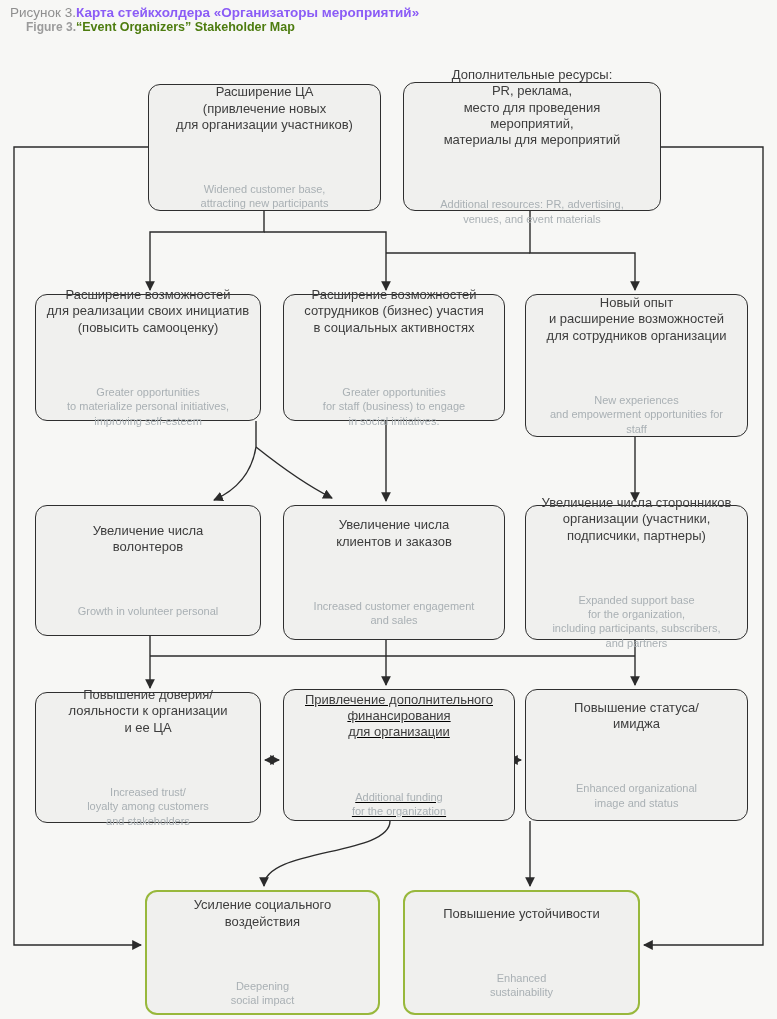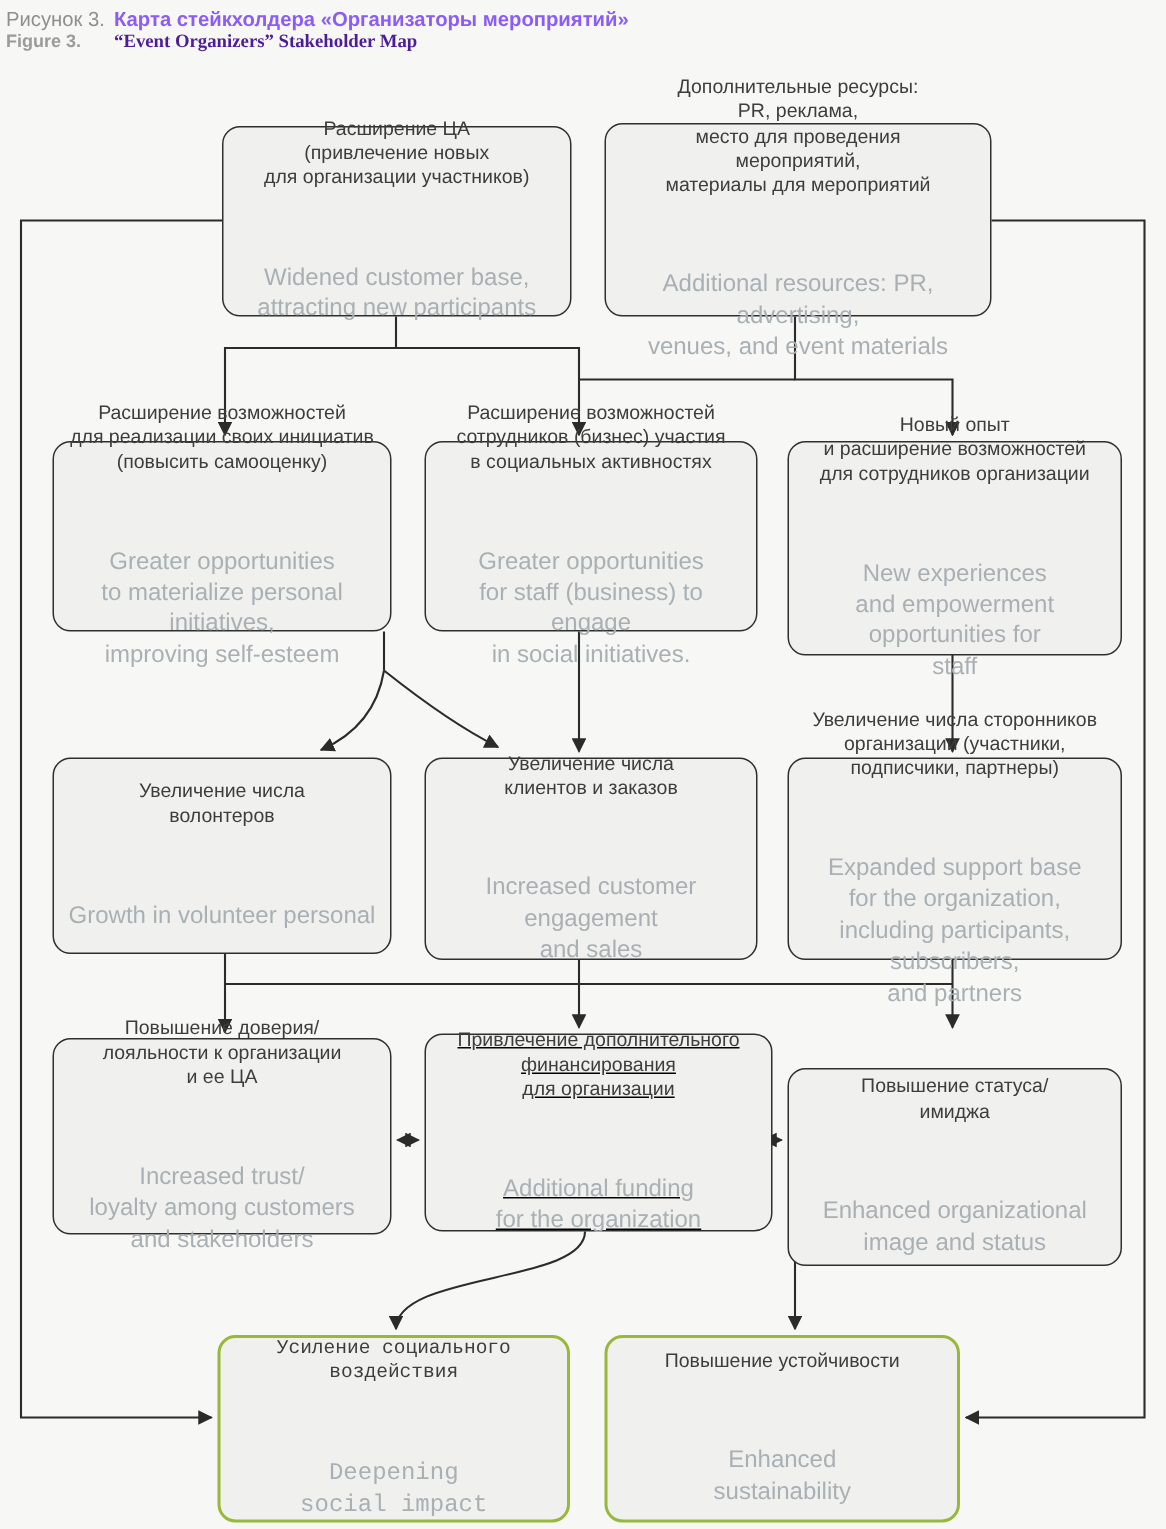--- a/index.html
+++ b/index.html
@@ -1,37 +1,37 @@
 <!DOCTYPE html>
 <html><head>
 <meta charset="utf-8">
 <style>
   html,body { margin:0; padding:0; background:#f7f7f5; }
   body { font-family:"Liberation Sans","DejaVu Sans",sans-serif; }
   .stage { position:relative; width:777px; height:1019px; background:#f7f7f5; overflow:hidden; }
 
   .hdr { position:absolute; left:4px; top:5px; }
-  .hdr-row { display:flex; align-items:baseline; }
+  .hdr-row { display:flex; align-items:baseline;text-align:right; }
   .lbl-ru { width:72px; color:#8f8f8f; font-size:13.5px; }
   .ttl-ru { color:#8b5cf6; font-size:13.5px; font-weight:bold; }
   .lbl-en { width:72px; color:#9b9b9b; font-size:12px;font-weight:bold; }
-  .ttl-en { color:#4c1d95; font-size:12.5px; font-weight:bold;font-family:Liberation Serif, serif; }
+  .ttl-en { color:#4d7c0f; font-size:12.5px; font-weight:bold; }
 
   svg.wires { position:absolute; left:0; top:0; pointer-events:none; }
   .wire { fill:none; stroke:#2b2b2b; stroke-width:1.4px; }
 
   .node {
     position:absolute; box-sizing:border-box;
     background:#f0f0ee; border:1.5px solid #2f2f2f; border-radius:12px;
     display:flex; flex-direction:column; align-items:center; justify-content:center;
     text-align:center; padding:8px 8px;gap:32px;
   }
   .node.outcome { border:2.5px solid #98b83c; }
   .ru { color:#3d3d3d; font-size:13px; line-height:1.25; white-space:pre-line; }
-  .en { color:#a9b0b4; font-size:16px; line-height:1.3; white-space:pre-line; margin-top:17px; }
+  .en { color:#a9b0b4; font-size:11px; line-height:1.3; white-space:pre-line; margin-top:17px; }
 </style>
 </head>
 <body>
 
 <div class="stage">
 
   <svg class="wires" width="777" height="1019" viewBox="0 0 777 1019" aria-hidden="true">
     <defs>
       <marker id="arr" viewBox="0 0 10 10" refX="9" refY="5" markerWidth="7" markerHeight="7" orient="auto-start-reverse">
         <path d="M0,0 L10,5 L0,10 z" fill="#2b2b2b"></path>
@@ -146,28 +146,28 @@
 loyalty among customers
 and stakeholders</div>
   </div>
   <div class="node" style="left:283px;top:689px;width:232px;height:132px;text-decoration:underline;">
     <div class="ru">Привлечение дополнительного
 финансирования
 для организации</div>
     <div class="en">Additional funding
 for the organization</div>
   </div>
-  <div class="node" style="left:525px;top:712px;width:223px;height:132px;">
+  <div class="node" style="left:525px;top:689px;width:223px;height:132px;">
     <div class="ru">Повышение статуса/
 имиджа</div>
     <div class="en">Enhanced organizational
 image and status</div>
   </div>
 
-  <div class="node outcome" style="left:145px;top:890px;width:235px;height:125px;font-family:Liberation Mono, monospace;">
+  <div class="node outcome" style="left:145px;top:890px;width:235px;height:125px;">
     <div class="ru">Усиление социального
 воздействия</div>
     <div class="en">Deepening
 social impact</div>
   </div>
   <div class="node outcome" style="left:403px;top:890px;width:237px;height:125px;">
     <div class="ru">Повышение устойчивости</div>
     <div class="en">Enhanced
 sustainability</div>
   </div>

